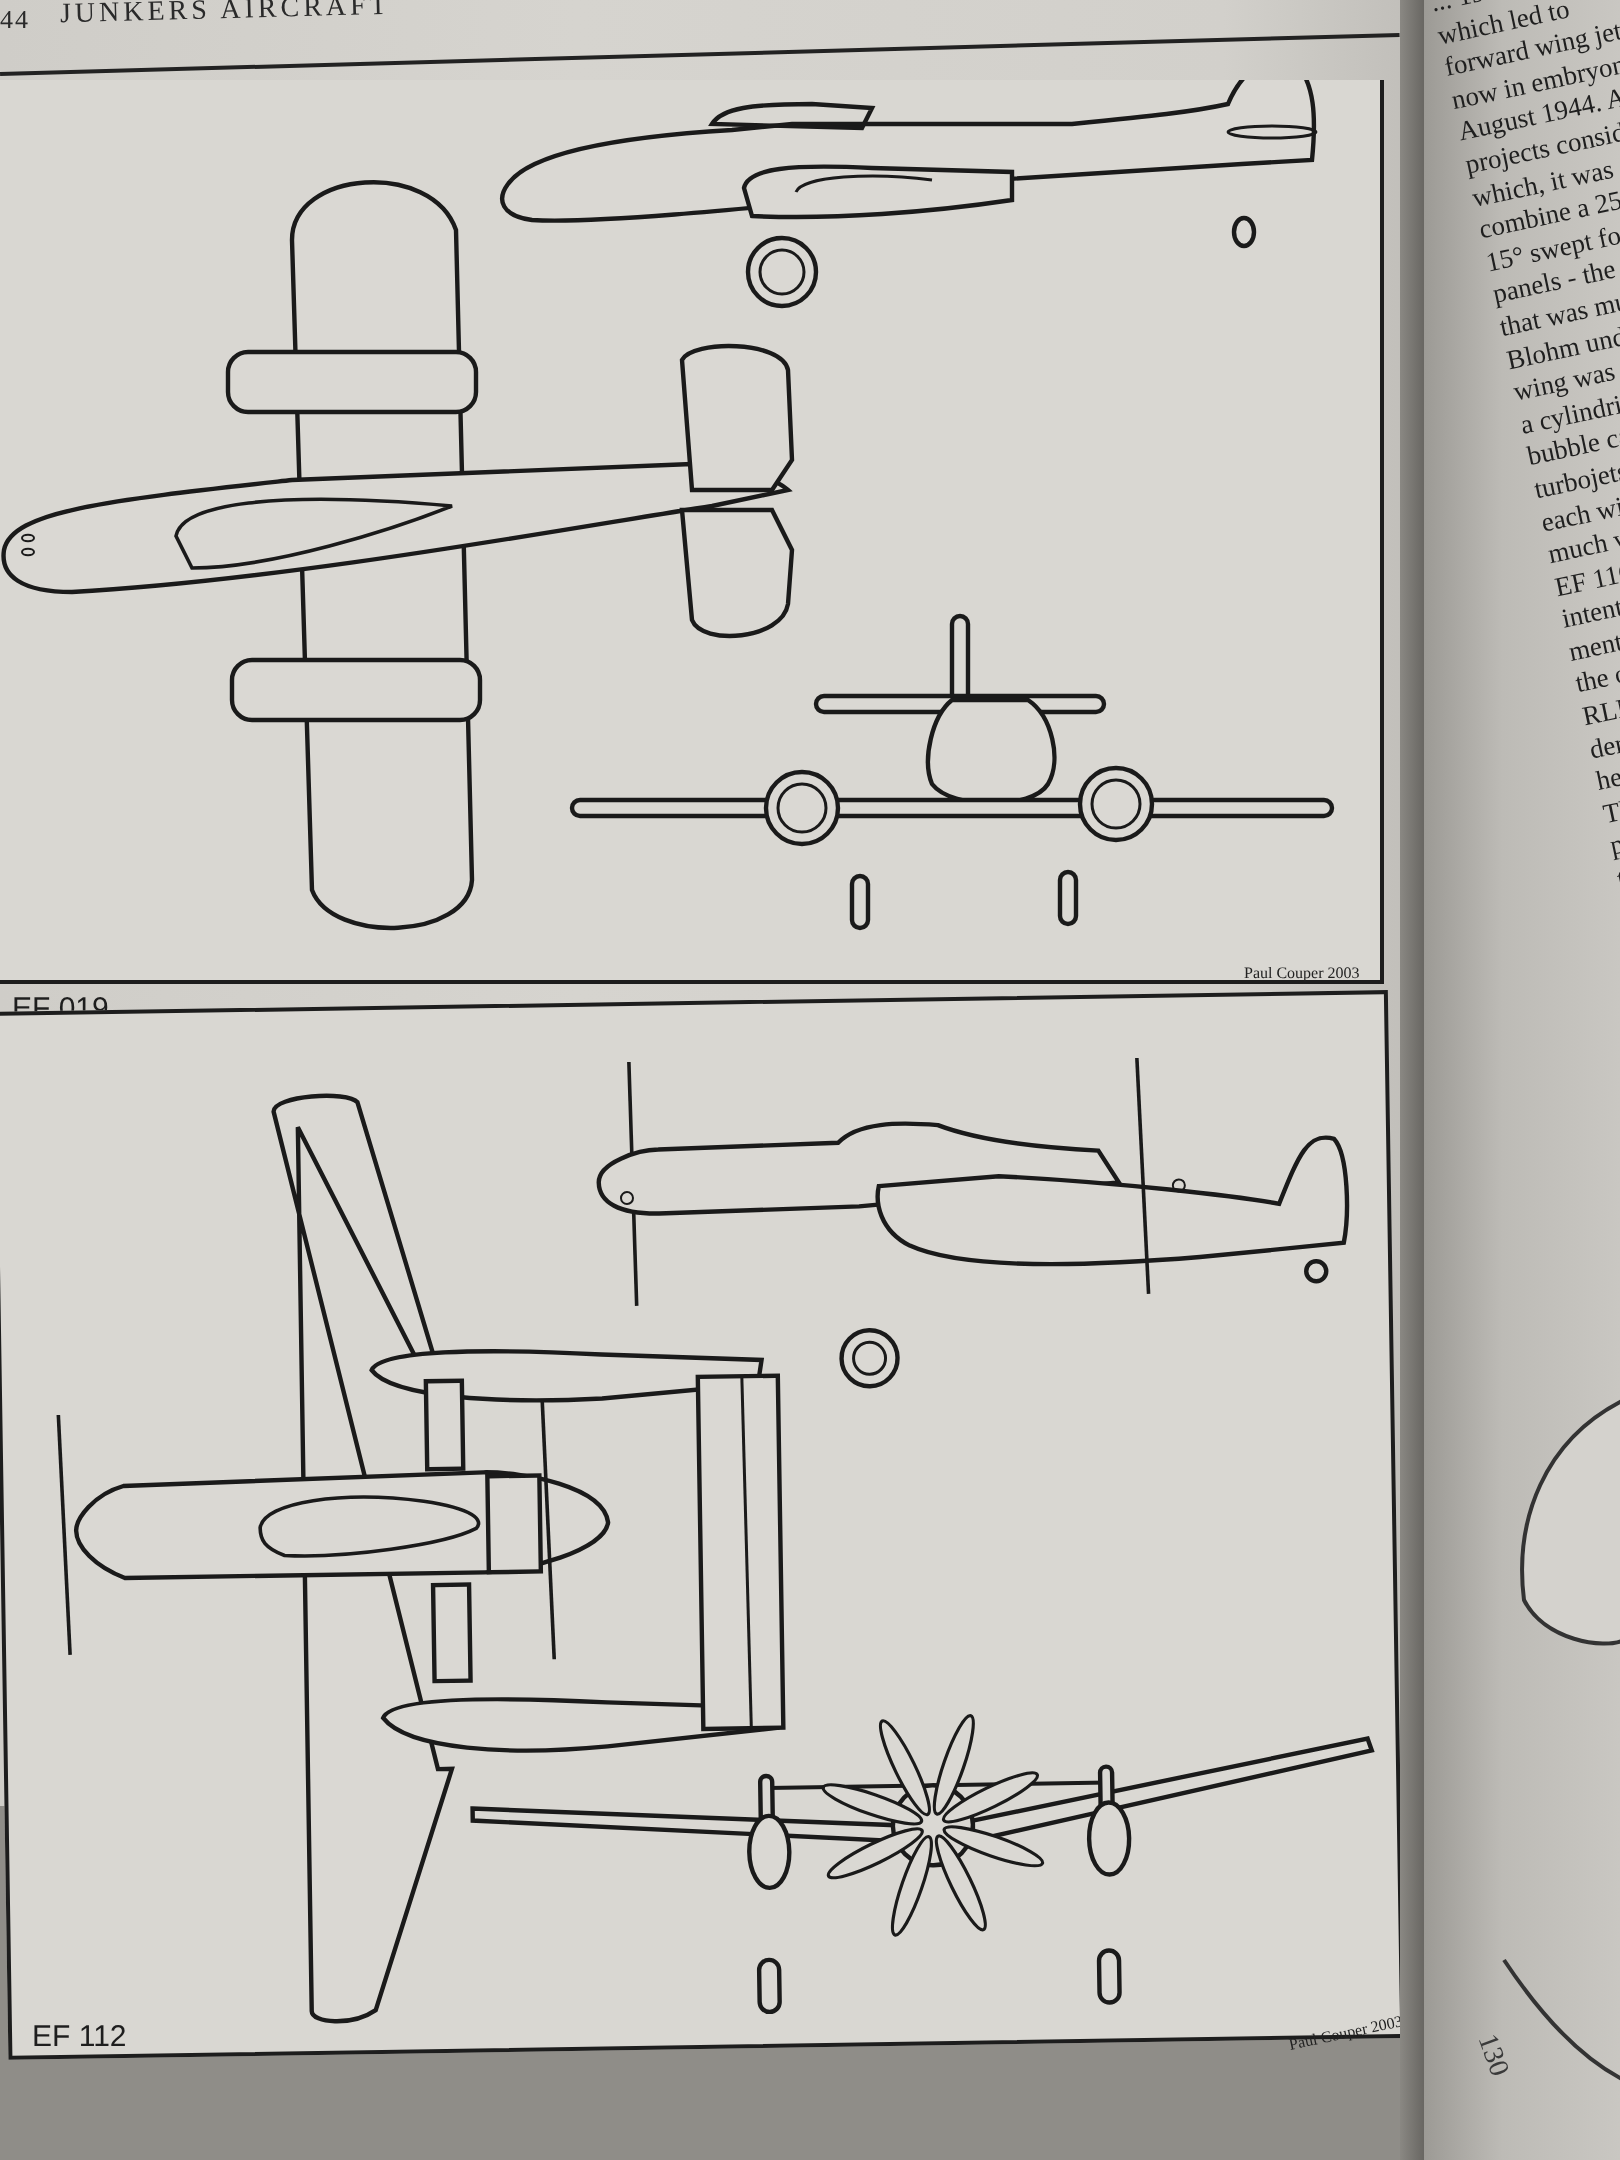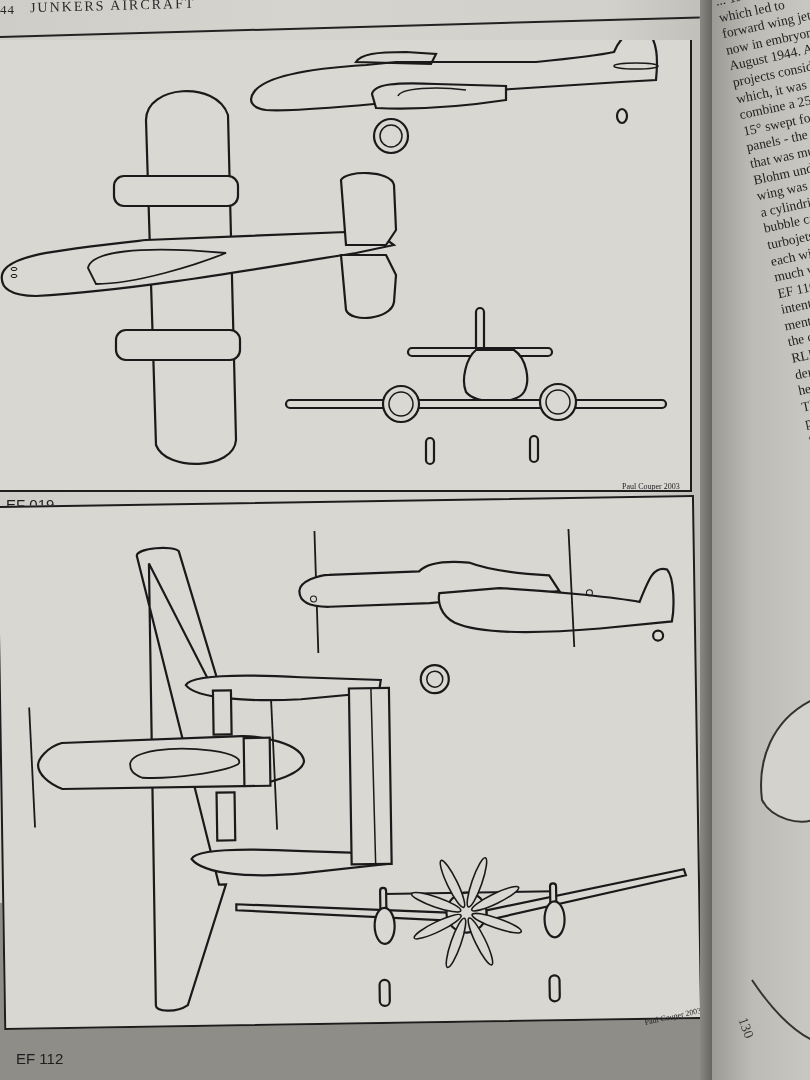--- a/index.html
+++ b/index.html
@@ -7,21 +7,21 @@
   .page{position:absolute;left:0;top:0;width:720px;height:903px;background:linear-gradient(90deg,#cfcdc8 0%,#d6d4cf 40%,#d2d0cb 85%,#bebcb7 100%);}
   .header-line{position:absolute;left:0;top:22px;width:700px;height:2px;background:#222;transform:rotate(-1.6deg);transform-origin:left top;top:36px;}
   .page-num{position:absolute;left:0;top:2px;font-size:13px;color:#2a2a2a;letter-spacing:1px;}
   .running-head{position:absolute;left:30px;top:-2px;font-size:14px;color:#2a2a2a;letter-spacing:2px;transform:rotate(-1.5deg);}
   .panel{position:absolute;border:2px solid #1d1d1d;background:#d9d7d2;}
   .panel1{left:-4px;top:40px;width:694px;height:450px;border-top:none;border-left:none;}
   .panel2{left:-4px;top:506px;width:694px;height:520px;transform:rotate(-0.9deg);transform-origin:left top;}
   .panel svg{position:absolute;left:0;top:0;}
   .label{position:absolute;font-family:"Liberation Sans",sans-serif;color:#1e1e1e;}
   .lbl1{left:6px;top:496px;font-size:15px;}
-  .lbl2{left:16px;top:1010px;font-size:15px;margin-top:40px;}
+  .lbl2{left:16px;top:1010px;font-size:15px;}
   .credit{position:absolute;font-family:"Liberation Serif",serif;font-size:8px;color:#222;}
   .credit1{left:622px;top:482px;}
   .credit2{left:644px;top:1012px;transform:rotate(-12deg);}
   .gutter{position:absolute;left:700px;top:0;width:16px;height:1080px;background:linear-gradient(90deg,#8a8883,#5d5b57);}
   .rightpage{position:absolute;left:712px;top:0;width:98px;height:1080px;background:linear-gradient(90deg,#9c9a95 0%,#bdbbb6 40%,#c9c7c2 100%);overflow:hidden;}
   .rp-text{position:absolute;left:2px;top:-6px;width:140px;font-size:13.5px;line-height:16.6px;color:#1f1f1f;transform:rotate(-12deg);transform-origin:left top;white-space:nowrap;}
   .rp-text div{height:16.6px;}
   .rp-page{position:absolute;left:735px;top:1020px;font-size:14px;color:#3a3a3a;transform:rotate(70deg);}
 </style>
 </head>

